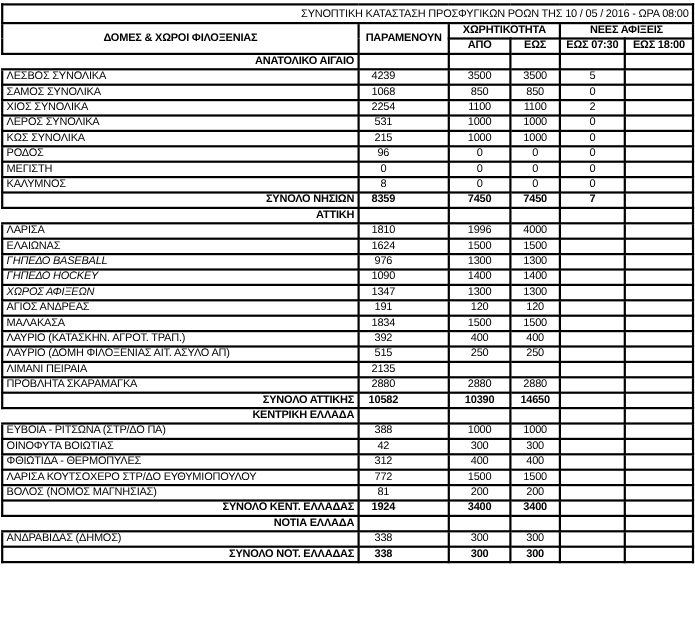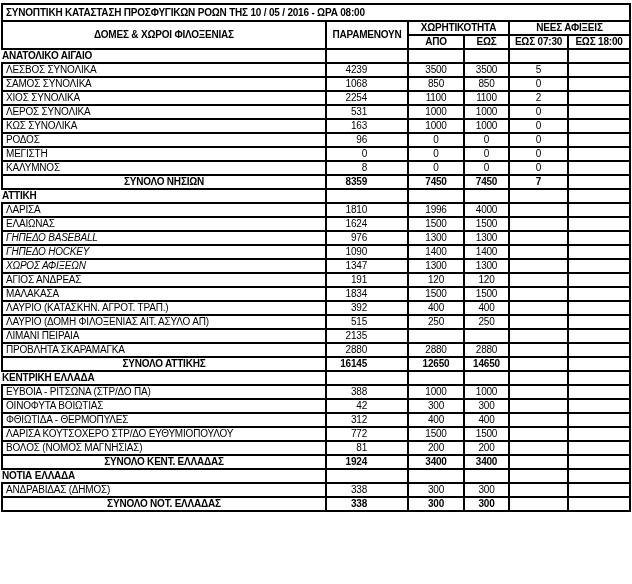--- a/index.html
+++ b/index.html
@@ -20,27 +20,27 @@
     line-height: 12px;
     white-space: nowrap;
     overflow: hidden;
   }
   col.c-name { width: 324px; }
   col.c-rem { width: 82px; }
   col.c-from { width: 56px; }
   col.c-to { width: 45px; }
   col.c-a1 { width: 59px; }
   col.c-a2 { width: 62px; }
-  .title-cell { text-align: left; font-weight: bold; height: 15px; }
+  .title-cell { text-align: right; font-weight: normal; height: 15px; }
   .hdr { text-align: center; font-weight: bold; }
   .num { text-align: center; }
-  .num.r { text-align: right; padding-right: 40px; }
-  .section td.name { text-align: left; font-weight: bold; border-left: none; padding-left: 0; }
+  .num.r { padding-right: 40px; }
+  .section td.name { text-align: right; font-weight: bold; border-left: none; padding-left: 0; }
   .total td { font-weight: bold; }
-  .total td.name { text-align: center; }
+  .total td.name { text-align: right; }
   .italic { font-style: italic; margin-top: 28px; }
 </style>
 </head>
 <body>
 
 <table>
   <colgroup>
     <col class="c-name">
       <col class="c-rem">
       <col class="c-from">
@@ -101,21 +101,21 @@
       <tr>
         <td class="name">ΛΕΡΟΣ ΣΥΝΟΛΙΚΑ</td>
         <td class="num r">531</td>
         <td class="num">1000</td>
         <td class="num">1000</td>
         <td class="num">0</td>
         <td class="num"></td>
       </tr>
       <tr>
         <td class="name">ΚΩΣ ΣΥΝΟΛΙΚΑ</td>
-        <td class="num r">163</td>
+        <td class="num r">215</td>
         <td class="num">1000</td>
         <td class="num">1000</td>
         <td class="num">0</td>
         <td class="num"></td>
       </tr>
       <tr>
         <td class="name">ΡΟΔΟΣ</td>
         <td class="num r">96</td>
         <td class="num">0</td>
         <td class="num">0</td>
@@ -237,22 +237,22 @@
       <tr>
         <td class="name">ΠΡΟΒΛΗΤΑ ΣΚΑΡΑΜΑΓΚΑ</td>
         <td class="num r">2880</td>
         <td class="num">2880</td>
         <td class="num">2880</td>
         <td class="num"></td>
         <td class="num"></td>
       </tr>
       <tr class="total">
         <td class="name">ΣΥΝΟΛΟ ΑΤΤΙΚΗΣ</td>
-        <td class="num r">16145</td>
-        <td class="num">12650</td>
+        <td class="num r">10582</td>
+        <td class="num">10390</td>
         <td class="num">14650</td>
         <td class="num"></td>
         <td class="num"></td>
       </tr>
       <tr class="section">
         <td class="name">ΚΕΝΤΡΙΚΗ ΕΛΛΑΔΑ</td>
         <td></td>
         <td></td>
         <td></td>
         <td></td>

